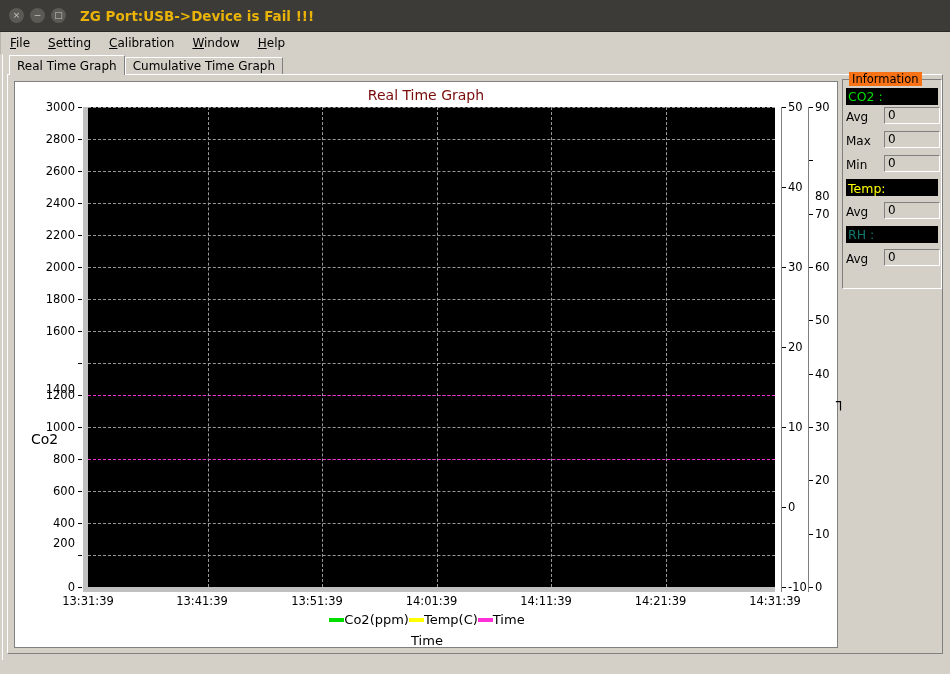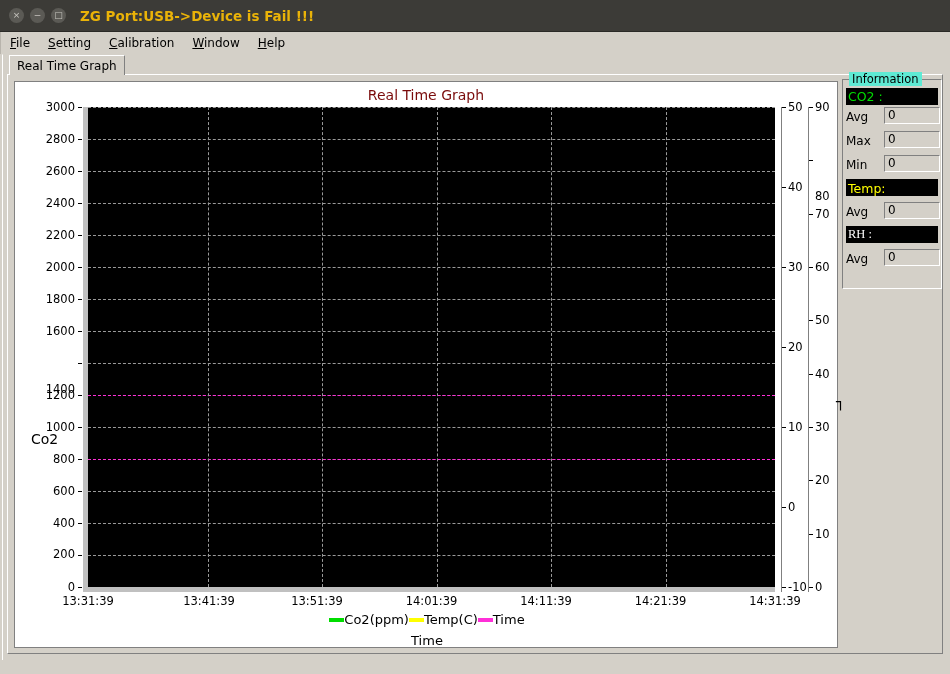--- a/index.html
+++ b/index.html
@@ -242,21 +242,21 @@
     left: 834px; top: 4px;
     width: 100px; height: 210px;
     border: 1px solid #ffffff;
     border-top-color: #808080;
     border-left-color: #808080;
     box-sizing: border-box;
   }
   .infobox-legend {
     position: absolute;
     left: 6px; top: -8px;
-    background: #5eead4;
+    background: #f97316;
     padding: 0 3px;
     font-size: 11.5px;
     color: #000;
     font-family: "DejaVu Sans", sans-serif;
   }
   .info-header {
     position: absolute;
     left: 3px; width: 92px; height: 17px;
     background: #000000;
     display: flex; align-items: center;
@@ -318,20 +318,21 @@
     <div class="menu-item"><u>S</u><span>etting</span></div>
     <div class="menu-item"><u>C</u><span>alibration</span></div>
     <div class="menu-item"><u>W</u><span>indow</span></div>
     <div class="menu-item"><u>H</u><span>elp</span></div>
   </div>
 
   <div class="client">
 
     <div class="tabstrip">
       <div class="tab active"><span>Real Time Graph</span></div>
+      <div class="tab inactive"><span>Cumulative Time Graph</span></div>
     </div>
 
     <div class="tabpanel">
 
       <div class="chartbox">
         <div class="chart-title">Real Time Graph</div>
 
         <div class="axis-name-co2">Co2</div>
 
         <div id="ytick-host">
@@ -356,21 +357,21 @@
             <div class="y-ticklabel" style="top: 313px; left: 0px; width: 60px;">1200</div>
             <div class="ytick-mark" style="top: 313px; left: 63px;"></div>
             <div class="y-ticklabel" style="top: 345px; left: 0px; width: 60px;">1000</div>
             <div class="ytick-mark" style="top: 345px; left: 63px;"></div>
             <div class="y-ticklabel" style="top: 377px; left: 0px; width: 60px;">800</div>
             <div class="ytick-mark" style="top: 377px; left: 63px;"></div>
             <div class="y-ticklabel" style="top: 409px; left: 0px; width: 60px;">600</div>
             <div class="ytick-mark" style="top: 409px; left: 63px;"></div>
             <div class="y-ticklabel" style="top: 441px; left: 0px; width: 60px;">400</div>
             <div class="ytick-mark" style="top: 441px; left: 63px;"></div>
-            <div class="y-ticklabel" style="top: 472px; left: 0px; width: 60px;">200</div>
+            <div class="y-ticklabel" style="top: 461px; left: 0px; width: 60px;">200</div>
             <div class="ytick-mark" style="top: 473px; left: 63px;"></div>
             <div class="y-ticklabel" style="top: 505px; left: 0px; width: 60px;">0</div>
             <div class="ytick-mark" style="top: 505px; left: 63px;"></div>
           </div>
 
         <div class="plot">
           <div class="plot-inner" id="plot-inner">
               <div class="gridline-h" style="top: 0px;"></div>
               <div class="gridline-h" style="top: 32px;"></div>
               <div class="gridline-h" style="top: 64px;"></div>
@@ -431,21 +432,21 @@
             <div class="r-ticklabel" style="top: 373.333px;">20</div>
             <div class="r-tickmark" style="top: 373.333px;"></div>
             <div class="r-ticklabel" style="top: 426.667px;">10</div>
             <div class="r-tickmark" style="top: 426.667px;"></div>
             <div class="r-ticklabel" style="top: 480px;">0</div>
             <div class="r-tickmark" style="top: 480px;"></div>
           </div>
 
         <div id="xtick-host">
             <div class="x-ticklabel" style="left: 73px; top: 512px;">13:31:39</div>
-            <div class="x-ticklabel" style="left: 194px; top: 512px;">13:41:39</div>
+            <div class="x-ticklabel" style="left: 187px; top: 512px;">13:41:39</div>
             <div class="x-ticklabel" style="left: 302px; top: 512px;">13:51:39</div>
             <div class="x-ticklabel" style="left: 416.5px; top: 512px;">14:01:39</div>
             <div class="x-ticklabel" style="left: 531px; top: 512px;">14:11:39</div>
             <div class="x-ticklabel" style="left: 645.5px; top: 512px;">14:21:39</div>
             <div class="x-ticklabel" style="left: 760px; top: 512px;">14:31:39</div>
           </div>
 
         <div class="legend">
           <div class="legend-item">
             <span class="legend-swatch" id="sw0" style="background: rgb(0, 221, 0);"></span>
@@ -487,21 +488,21 @@
 
         <div class="info-header" style="top:99px;align-items:flex-end;">
           <span class="hlabel" style="color:#ffff00;">Temp:</span>
         </div>
         <div class="info-row" style="top:122px;">
           <span class="rlabel">Avg</span>
           <div class="info-field">0</div>
         </div>
 
         <div class="info-header" style="top:146px;">
-          <span class="hlabel" style="color:#ffffff;font-family:Liberation Serif, serif;">RH   :</span>
+          <span class="hlabel" style="color:#0f766e;">RH   :</span>
         </div>
         <div class="info-row" style="top:169px;">
           <span class="rlabel">Avg</span>
           <div class="info-field">0</div>
         </div>
       </div>
 
     </div>
   </div>
 </div>

